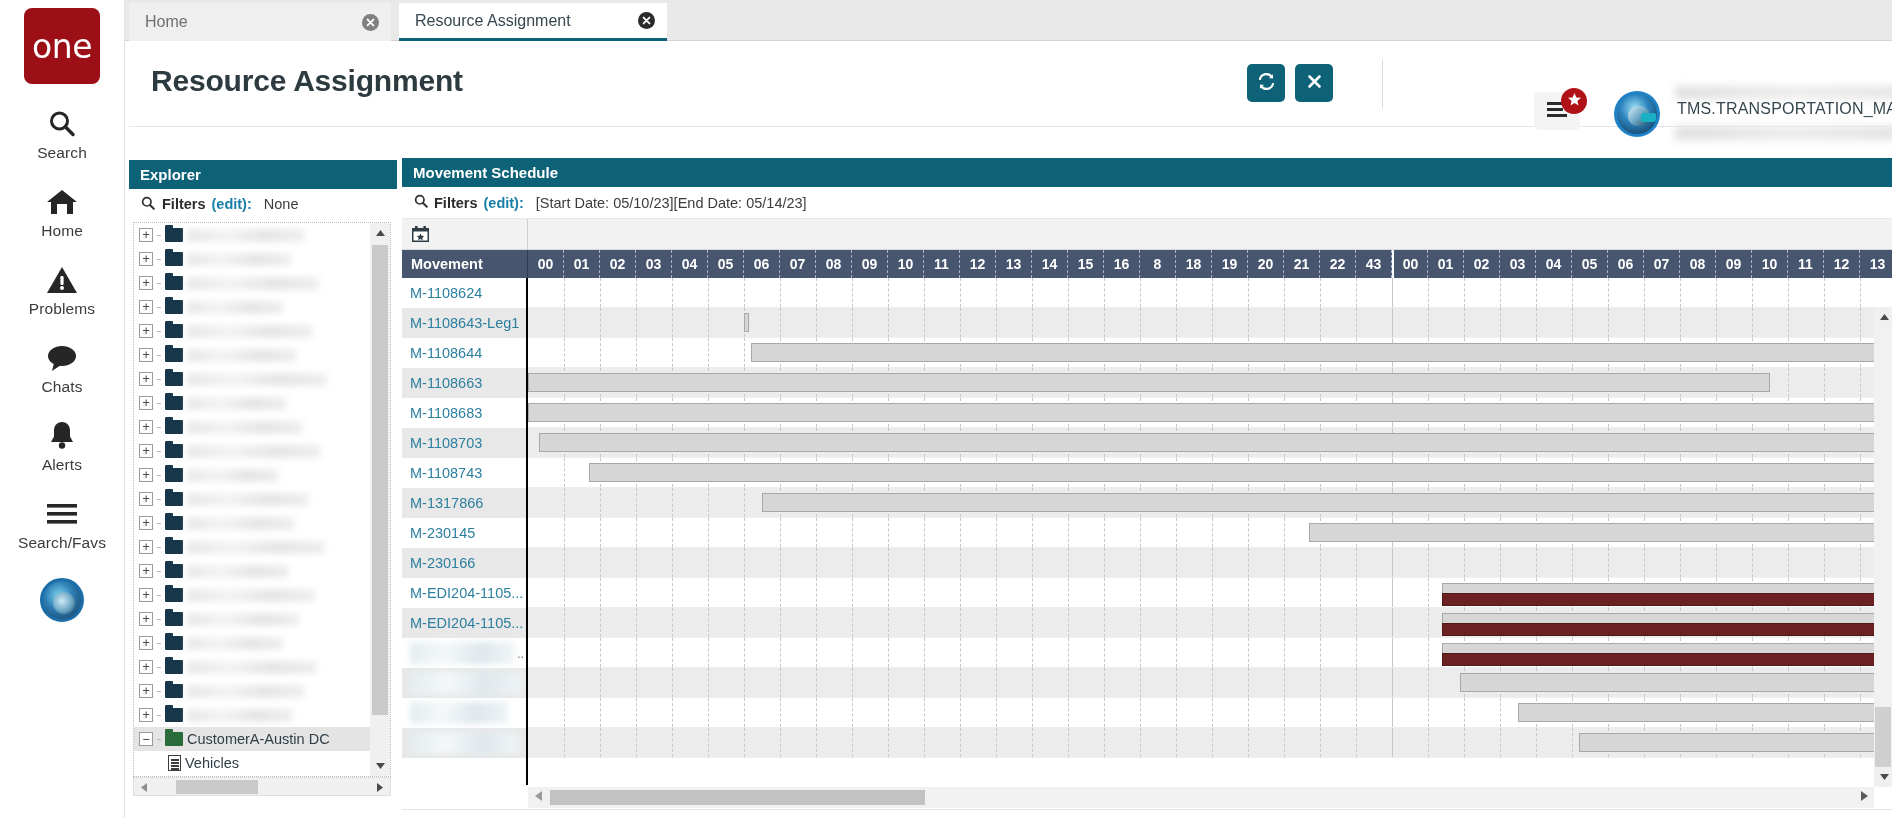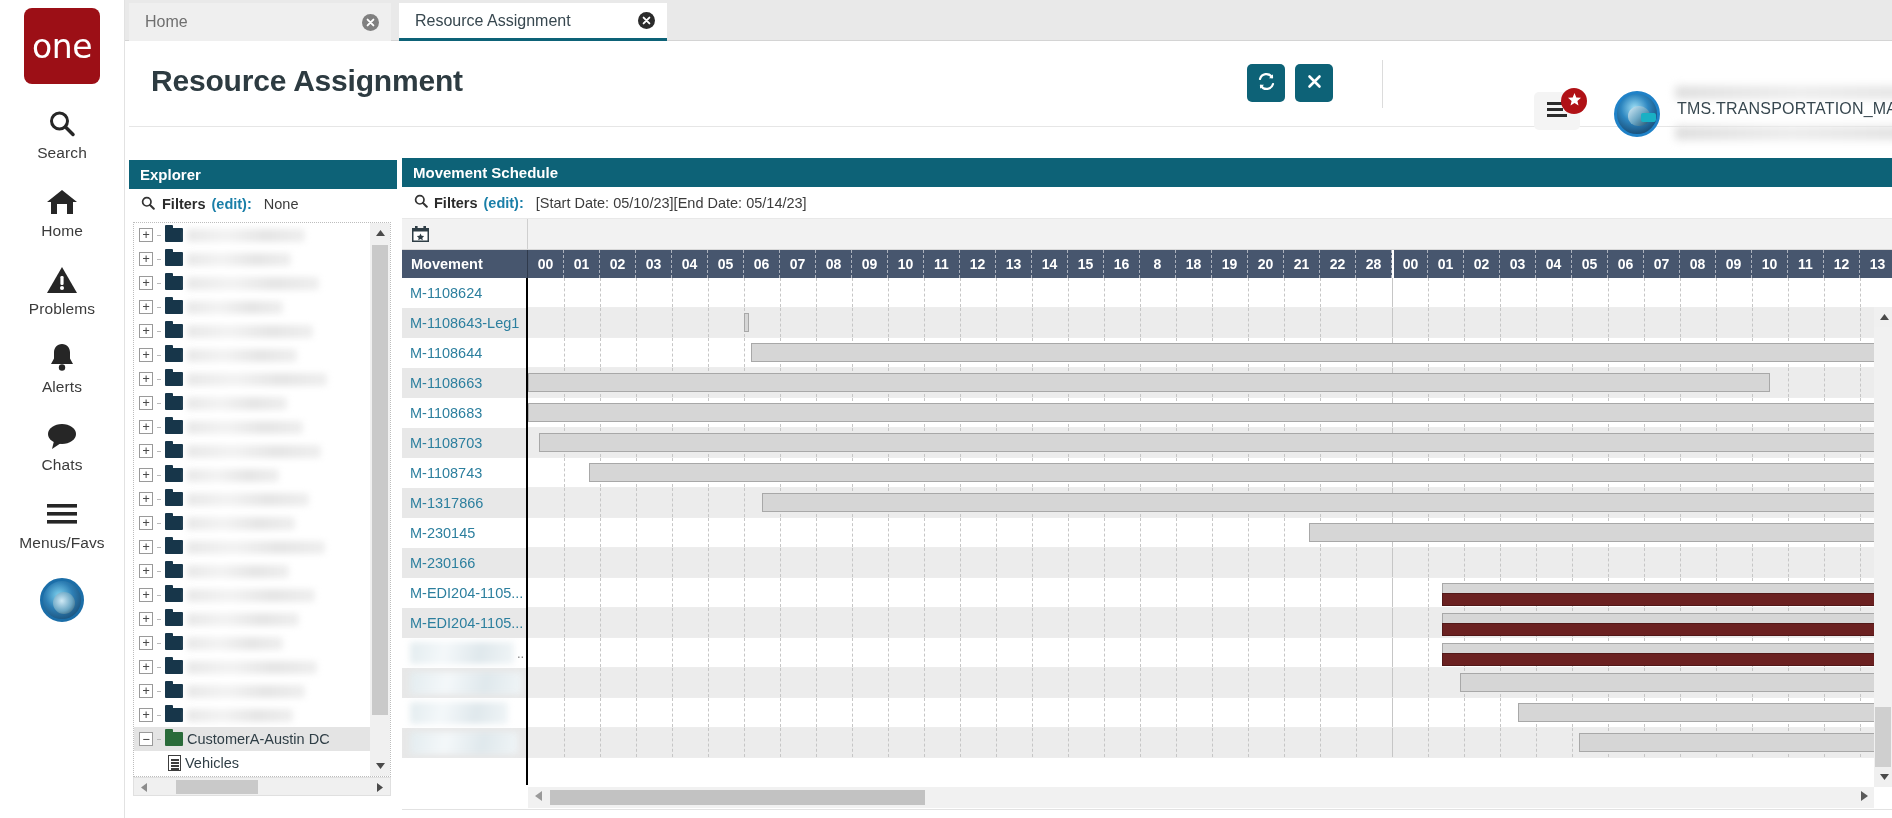--- a/index.html
+++ b/index.html
@@ -340,48 +340,48 @@
             <path d="M16 2 L31 28 H1 Z" fill="#262626"></path>
             <rect x="14.4" y="11" width="3.2" height="9" fill="#fff" rx="1.2"></rect>
             <circle cx="16" cy="23" r="2" fill="#fff"></circle>
           </svg>
       </span>
       <span class="lbl">Problems</span>
     </div>
 
     <div class="rail-item">
       <span class="ico">
+        <svg width="34" height="28" viewBox="0 0 34 28">
+            <ellipse cx="17" cy="12" rx="14" ry="10" fill="#262626"></ellipse>
+            <path d="M9 19 L7 27 L16 21 Z" fill="#262626"></path>
+          </svg>
+      </span>
+      <span class="lbl">Chats</span>
+    </div>
+
+    <div class="rail-item">
+      <span class="ico">
         <svg width="30" height="32" viewBox="0 0 30 32">
             <path d="M15 2 c-5 0-8 3.6-8 8.6 v6 L4 22 h22 l-3-5.4 v-6 C23 5.6 20 2 15 2 Z" fill="#262626"></path>
             <circle cx="15" cy="25.5" r="3.2" fill="#262626"></circle>
           </svg>
       </span>
       <span class="lbl">Alerts</span>
-    </div>
-
-    <div class="rail-item">
-      <span class="ico">
-        <svg width="34" height="28" viewBox="0 0 34 28">
-            <ellipse cx="17" cy="12" rx="14" ry="10" fill="#262626"></ellipse>
-            <path d="M9 19 L7 27 L16 21 Z" fill="#262626"></path>
-          </svg>
-      </span>
-      <span class="lbl">Chats</span>
     </div>
 
 
     <div class="rail-item">
       <span class="ico">
         <svg width="34" height="26" viewBox="0 0 34 26">
             <rect x="2" y="3" width="30" height="3.6" fill="#262626"></rect>
             <rect x="2" y="11" width="30" height="3.6" fill="#262626"></rect>
             <rect x="2" y="19" width="30" height="3.6" fill="#262626"></rect>
           </svg>
       </span>
-      <span class="lbl">Menus/Favs</span>
+      <span class="lbl">Search/Favs</span>
     </div>
 
     <div class="rail-avatar"></div>
   </div>
 
   <div id="tabstrip">
     <div class="tab inactive">
       <span class="tab-label">Home</span>
       <span class="tab-close">
         <svg width="11" height="11" viewBox="0 0 11 11">
@@ -689,21 +689,21 @@
               <div class="hour-cell">13</div>
               <div class="hour-cell">14</div>
               <div class="hour-cell">15</div>
               <div class="hour-cell">16</div>
               <div class="hour-cell">8</div>
               <div class="hour-cell">18</div>
               <div class="hour-cell">19</div>
               <div class="hour-cell">20</div>
               <div class="hour-cell">21</div>
               <div class="hour-cell">22</div>
-              <div class="hour-cell">28</div>
+              <div class="hour-cell">43</div>
               <div class="hour-cell daystart">00</div>
               <div class="hour-cell">01</div>
               <div class="hour-cell">02</div>
               <div class="hour-cell">03</div>
               <div class="hour-cell">04</div>
               <div class="hour-cell">05</div>
               <div class="hour-cell">06</div>
               <div class="hour-cell">07</div>
               <div class="hour-cell">08</div>
               <div class="hour-cell">09</div>

